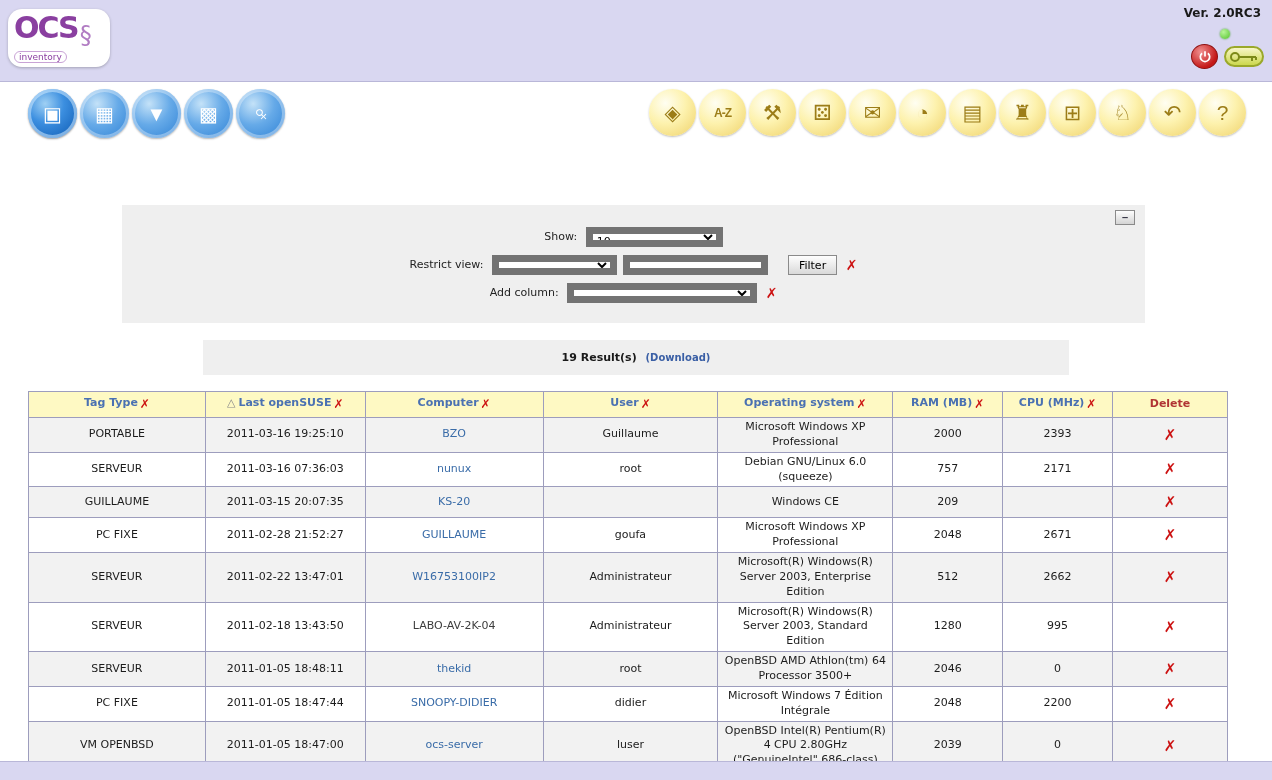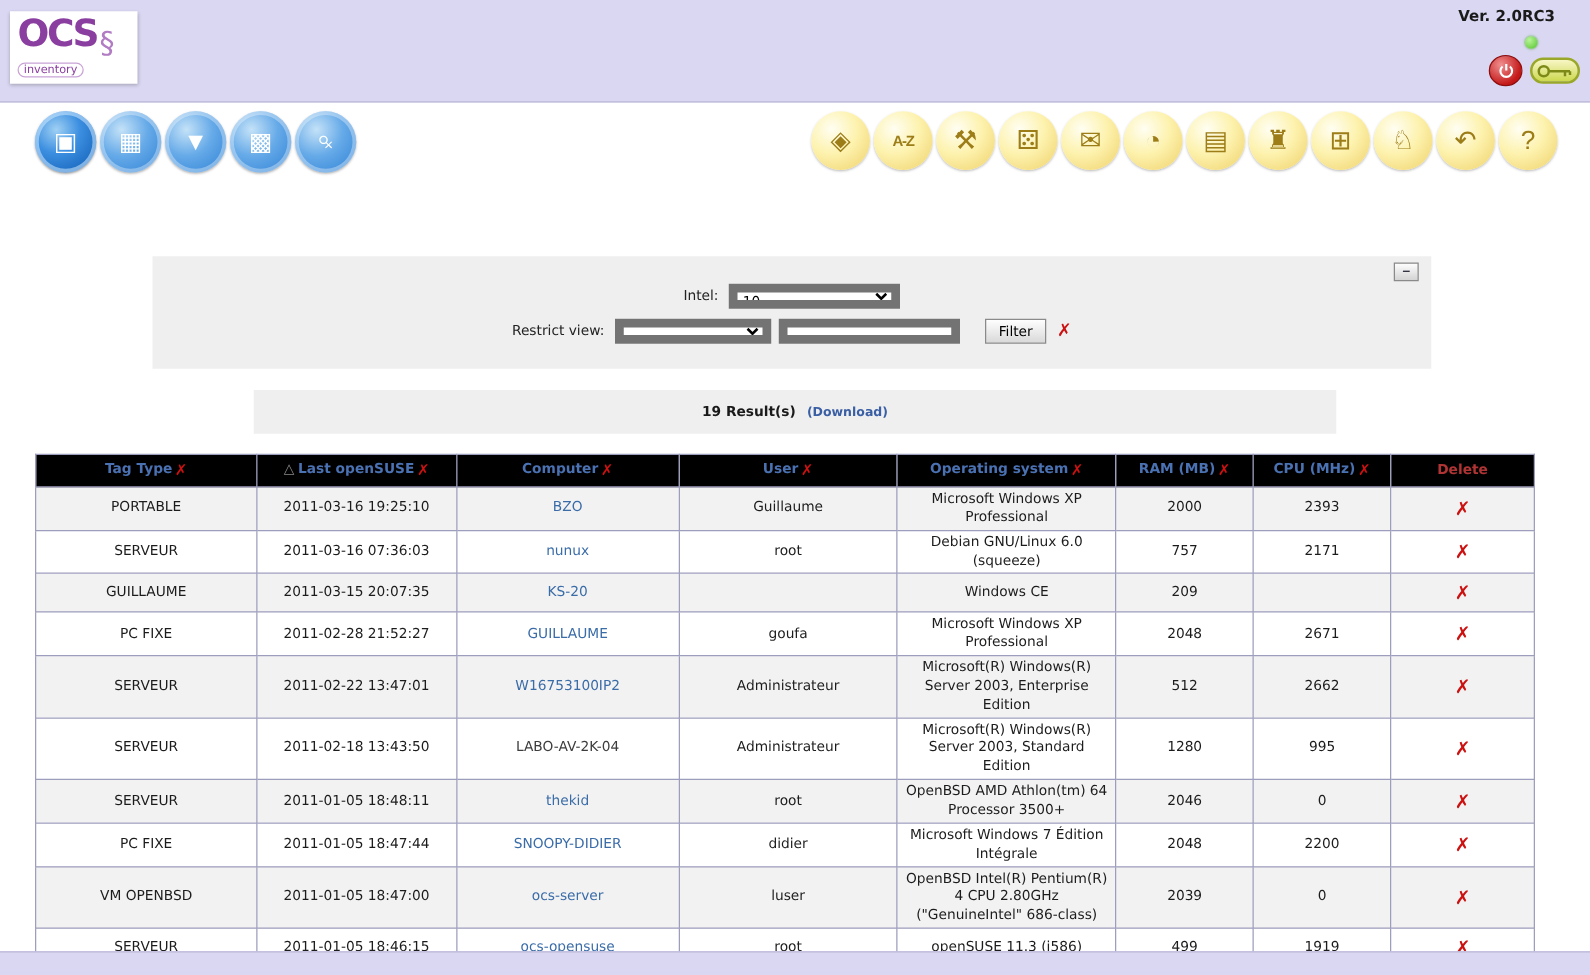--- a/index.html
+++ b/index.html
@@ -1,27 +1,27 @@
 <!DOCTYPE html>
 <html><head>
 <meta charset="utf-8">
 <style>
   *{box-sizing:border-box;margin:0;padding:0}
   html,body{width:1272px;height:780px;overflow:hidden;background:#fff;
     font-family:"DejaVu Sans","Liberation Sans",sans-serif;font-size:11px;color:#222;position:relative}
 
   
   .header{height:82px;background:#d9d7f1;border-bottom:1px solid #b9b7d8;position:relative}
-  .logo{position:absolute;top:9px;left:8px;width:102px;height:58px;background:#fff;border-radius:0;
+  .logo{position:absolute;top:9px;left:8px;width:102px;height:58px;background:#fff;border-radius:14px;
     box-shadow:0 1px 3px rgba(0,0,0,.25);padding:4px 6px}
   .logo-main{font-size:30px;font-weight:bold;color:#8a3fa0;letter-spacing:-2px;line-height:30px}
   .logo-swirl{font-size:24px;color:#b17cc3;margin-left:2px;vertical-align:middle}
   .logo-sub{display:inline-block;font-size:9px;color:#8a3fa0;border:1px solid #c9a3d6;border-radius:6px;
     padding:0 4px;margin-top:2px}
-  .version{position:absolute;top:6px;right:28px;font-weight:bold;font-size:12px;color:#1a1a1a}
+  .version{position:absolute;top:6px;right:11px;font-weight:bold;font-size:12px;color:#1a1a1a}
   .green-dot{position:absolute;top:29px;right:42px;width:10px;height:10px;border-radius:50%;
     background:radial-gradient(circle at 35% 30%,#b8f598,#53c32a);box-shadow:0 0 2px #3f9d1f}
   .power-btn{position:absolute;top:44px;right:54px;width:27px;height:25px;border-radius:50%;
     background:radial-gradient(circle at 35% 30%,#f09090,#c41818 70%);border:1px solid #8d0f0f;
     display:flex;align-items:center;justify-content:center;cursor:pointer}
   .key-btn{position:absolute;top:46px;right:8px;width:40px;height:21px;border-radius:11px;
     background:linear-gradient(#f8f6c6,#ccd84e);border:2px solid #9aa82a;display:flex;align-items:center;
     justify-content:center;cursor:pointer}
 
   
@@ -56,21 +56,21 @@
   .xmark{color:#cc1111;font-weight:bold;font-size:14px;margin-left:5px;cursor:pointer;vertical-align:middle}
 
   
   .results-bar{width:866px;margin:17px auto 0;background:#efefef;text-align:center;padding:11px 0;font-weight:bold}
   .results-bar .count{color:#1a1a1a}
   .results-bar .download{color:#3a5fa5;margin-left:5px;cursor:pointer;text-decoration:none;font-size:10px}
 
   
   table.grid{margin:16px 0 0 28px;width:1200px;border-collapse:collapse;text-align:center}
   .grid th,.grid td{border:1px solid #9d9dbd;padding:2px 4px;line-height:1.35}
-  .grid th{background:#000000;color:#4a71b2;font-weight:bold;height:26px;cursor:pointer}
+  .grid th{background:#fef9c3;color:#4a71b2;font-weight:bold;height:26px;cursor:pointer}
   .grid th.red-head{color:#b03434}
   .grid th .xmark{font-size:12px;vertical-align:top;margin-left:2px}
   .grid .sort{color:#8a8a8a;margin-right:3px;font-size:11px}
   .grid tbody tr:nth-child(odd){background:#f2f2f2}
   .grid tbody tr:nth-child(even){background:#fff}
   .grid td{height:31px;color:#1c1c1c}
   .c-comp a{color:#3a6ca8;text-decoration:none;cursor:pointer}
   .c-comp a.plain{color:#3d3d3d}
   .grid td .xmark{font-size:15px;margin:0}
 
@@ -172,34 +172,41 @@
 
       <button class="icon-btn icon-yellow">
         <span class="glyph">?</span>
       </button>
     </div>
 </div>
 
 <div class="panel">
   <button class="min-btn">–</button>
   <div class="form-row">
-    <label>Intel:</label>
+    <label>Show:</label>
     <select class="w137">
       <option>10</option>
     </select>
   </div>
   <div class="form-row">
     <label>Restrict view:</label>
     <select class="w125">
       <option></option>
     </select>
     <input class="text-input w145" value="" style="">
     <button class="btn">Filter</button>
     <span class="xmark">✗</span>
   </div>
+  <div class="form-row">
+    <label>Add column:</label>
+    <select class="w190">
+      <option></option>
+    </select>
+    <span class="xmark">✗</span>
+  </div>
 </div>
 
 <div class="results-bar">
   <span class="count">19 Result(s)</span>
   <a class="download">(Download)</a>
 </div>
 
 <table class="grid">
   <colgroup>
     <col style="width:177px">

